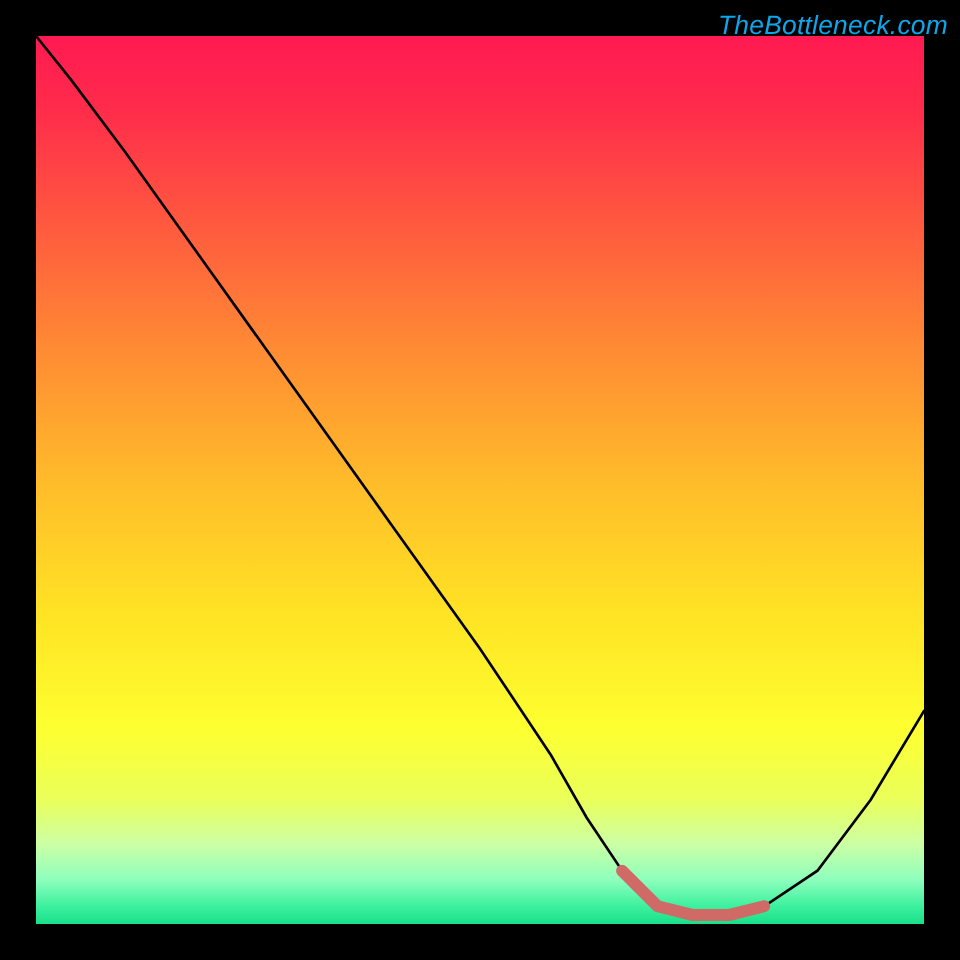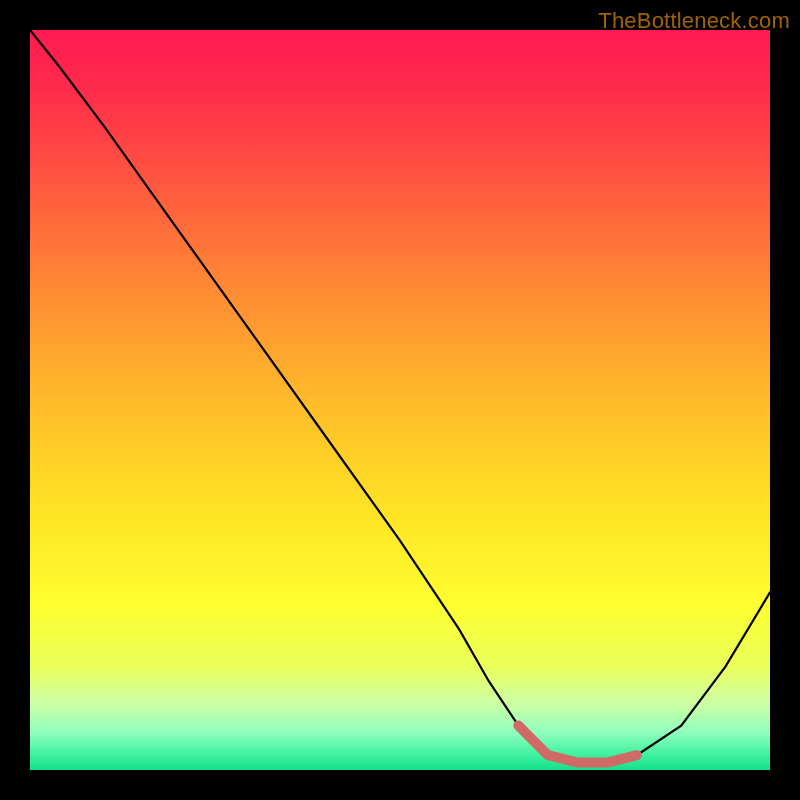--- a/index.html
+++ b/index.html
@@ -1,17 +1,17 @@
 <!DOCTYPE html>
 <html><head>
 <meta charset="utf-8">
 <style>
   * { margin: 0; padding: 0; box-sizing: border-box; }
   body { width: 800px; height: 800px; background: #000; position: relative; font-family: Arial, sans-serif; }
-  .watermark { position: absolute; top: 8px; right: 10px; color: #a16207; font-size: 22px; font-weight: 400; z-index: 10; letter-spacing: 0.2px; }
+  .watermark { position: absolute; top: 8px; right: 10px; color: #0ea5e9; font-size: 22px; font-weight: 400; z-index: 10; letter-spacing: 0.2px; font-style: italic; }
   .plot-area { position: absolute; left: 30px; top: 30px; width: 740px; height: 740px; }
   .plot-svg { width: 100%; height: 100%; display: block; }
 </style>
 </head>
 <body>
 
 <div class="watermark">TheBottleneck.com</div>
 
 <div class="plot-area">
   <svg class="plot-svg" viewBox="0 0 740 740" preserveAspectRatio="none">

